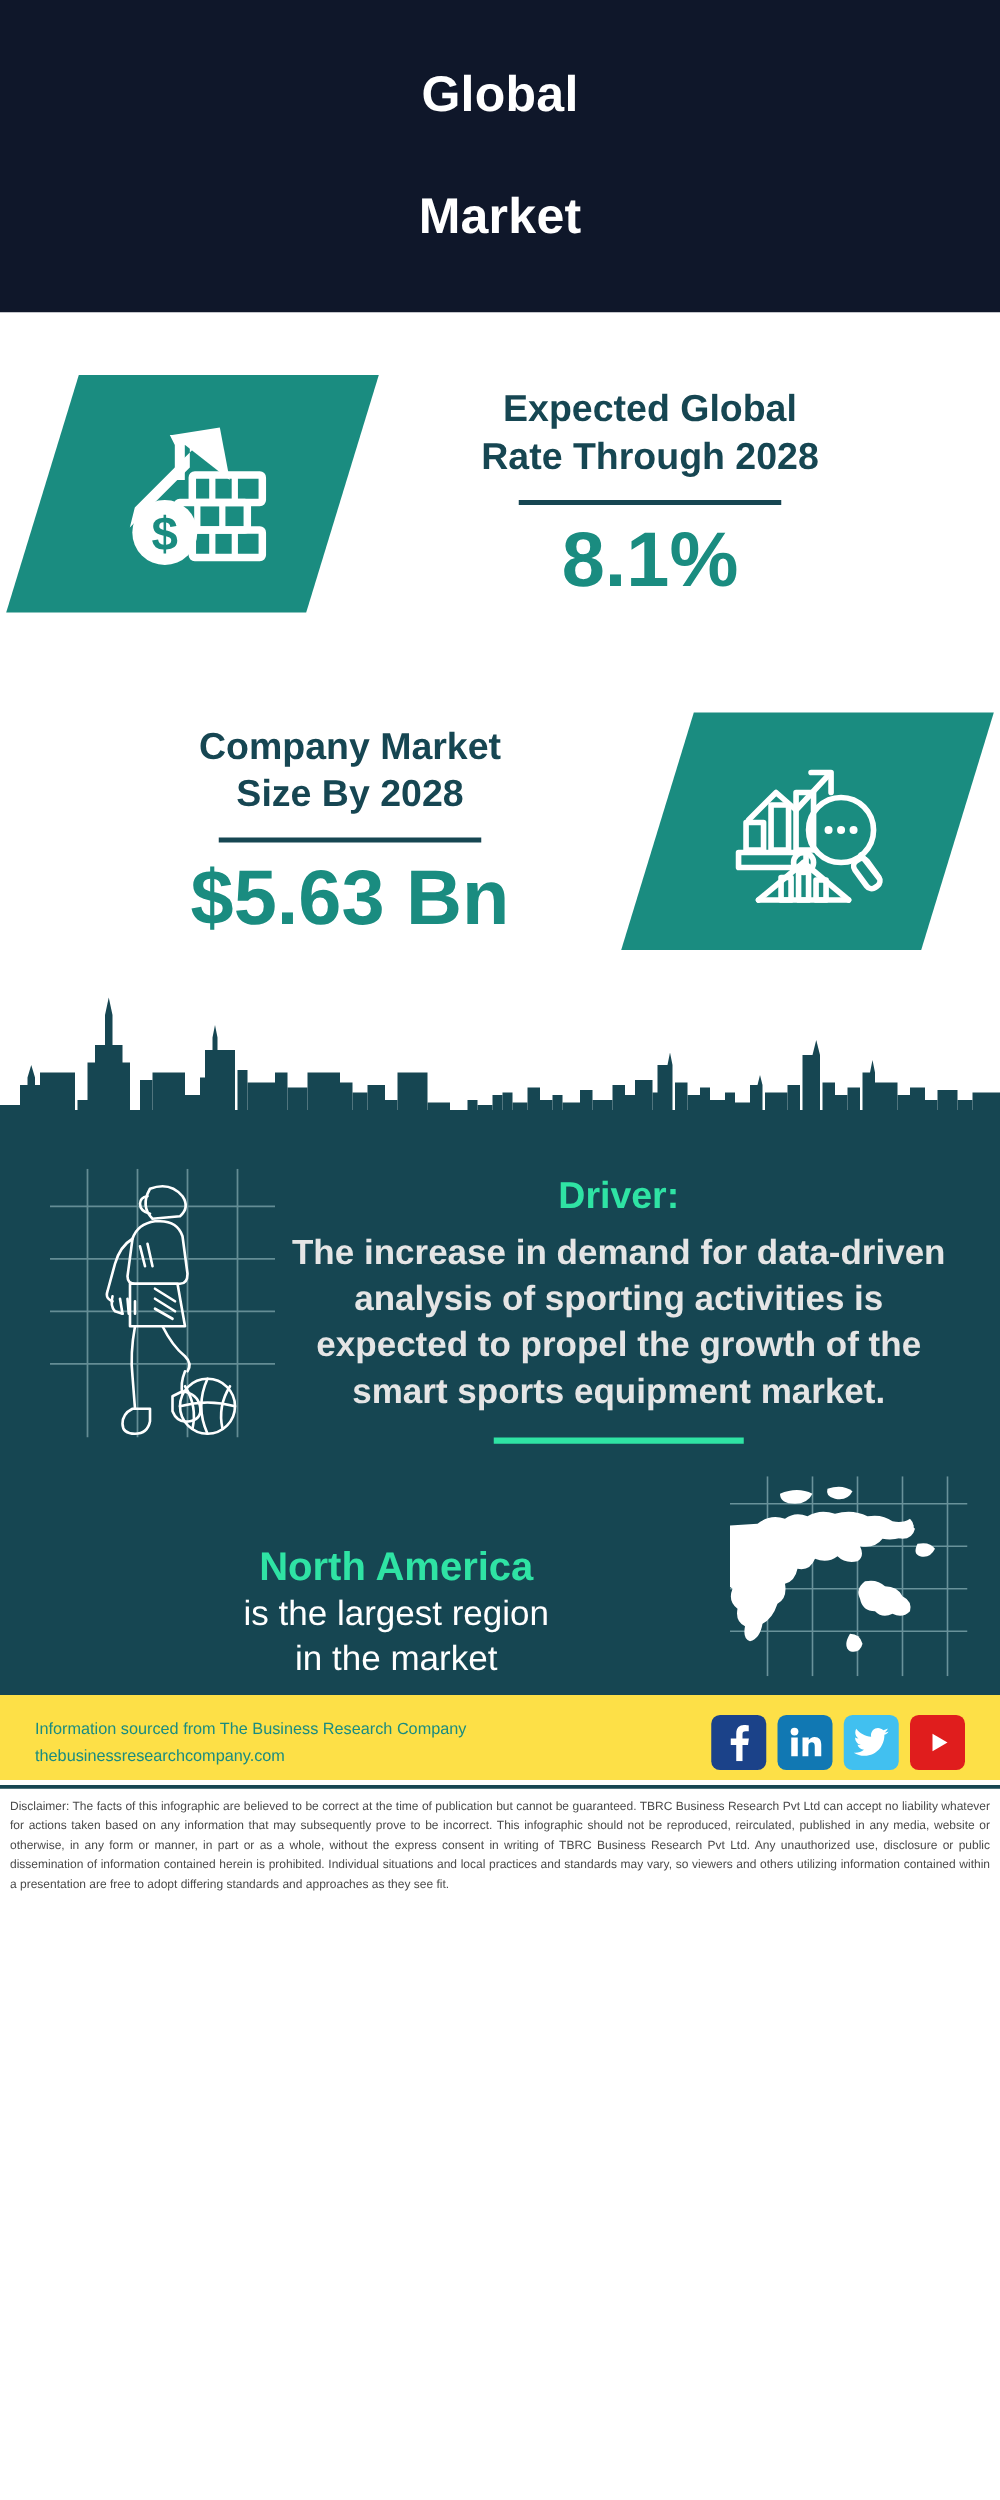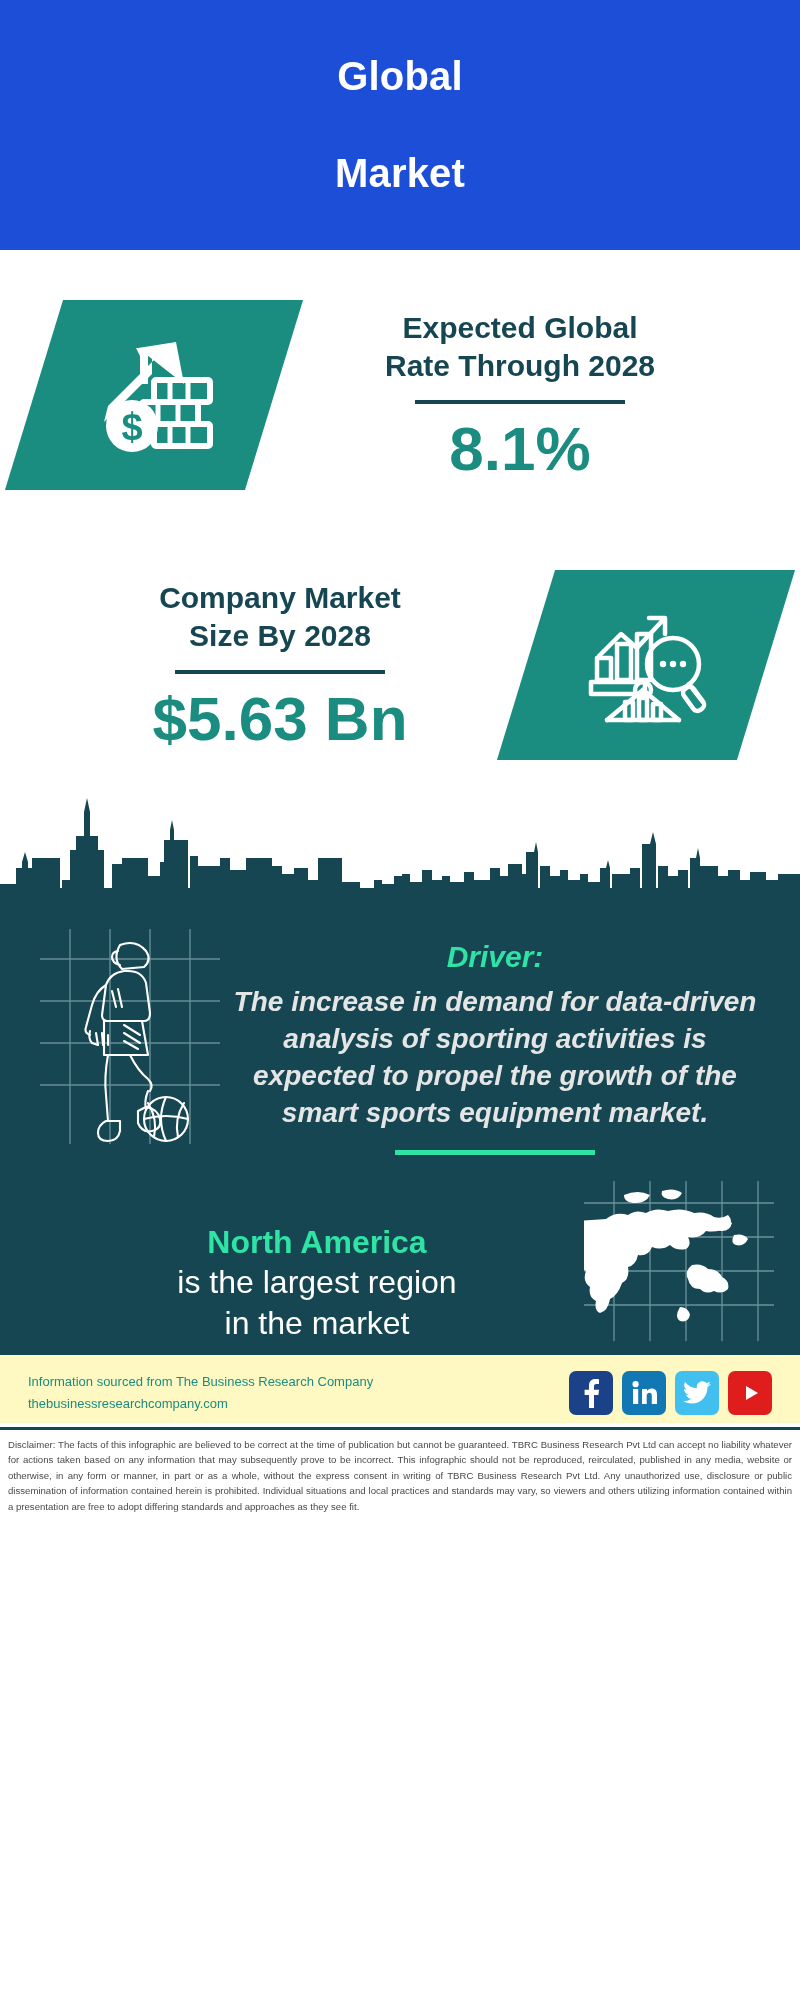--- a/index.html
+++ b/index.html
@@ -8,21 +8,21 @@
     font-family:"Liberation Sans", sans-serif;
     background:#ffffff;
     width:800px; height:2000px;
     overflow:hidden;
     position:relative;
   }
   .page { width:800px; height:2000px; position:relative; }
 
   
   .header {
-    background:#1d4ed8;
+    background:#0f172a;
     height:250px;
     display:flex; align-items:center; justify-content:center;
     padding:0 40px;
   }
   .header h1 {
     color:#ffffff;
     font-size:40px;
     font-weight:bold;
     line-height:1.22;
     text-align:center;
@@ -70,21 +70,21 @@
   
   .skyline { display:block; width:800px; height:120px; margin-top:6px; }
 
   
   .dark-zone {
     background:#164652;
     position:relative;
     padding-bottom:10px;
   }
 
-  .driver-row { display:flex; align-items:center; padding:6px 30px 0 20px;font-style:italic; }
+  .driver-row { display:flex; align-items:flex-end; padding:6px 30px 0 20px; }
   .player-art { width:200px; flex:0 0 auto; position:relative; }
   .driver-block { flex:1 1 auto; padding:18px 6px 0 6px; text-align:center; }
   .driver-head {
     color:#2fe3a4;
     font-size:30px;
     font-weight:bold;
     margin-bottom:10px;
   }
   .driver-text {
     color:#e5e5e5;
@@ -98,27 +98,27 @@
   }
 
   .region-row { display:flex; align-items:flex-end; padding:26px 16px 0 26px; }
   .region-text { flex:1 1 auto; text-align:center; padding-left:24px; }
   .region-name {
     color:#2fe3a4;
     font-size:32px; font-weight:bold; line-height:1.25;
   }
   .region-sub {
     color:#ffffff;
-    font-size:32px; line-height:1.3;
+    font-size:28px; line-height:1.3;
   }
   .map-art { width:200px; flex:0 0 auto; }
 
   
   .footer {
-    background:#fef9c3;
+    background:#fde047;
     padding:16px 28px 8px 28px;
     display:flex; align-items:center; justify-content:space-between;
   }
   .source { }
   .source div {
     color:#1a8c80;
     font-size:13px;
     line-height:1.65;
   }
   .socials { display:flex; gap:9px; align-items:center; }

